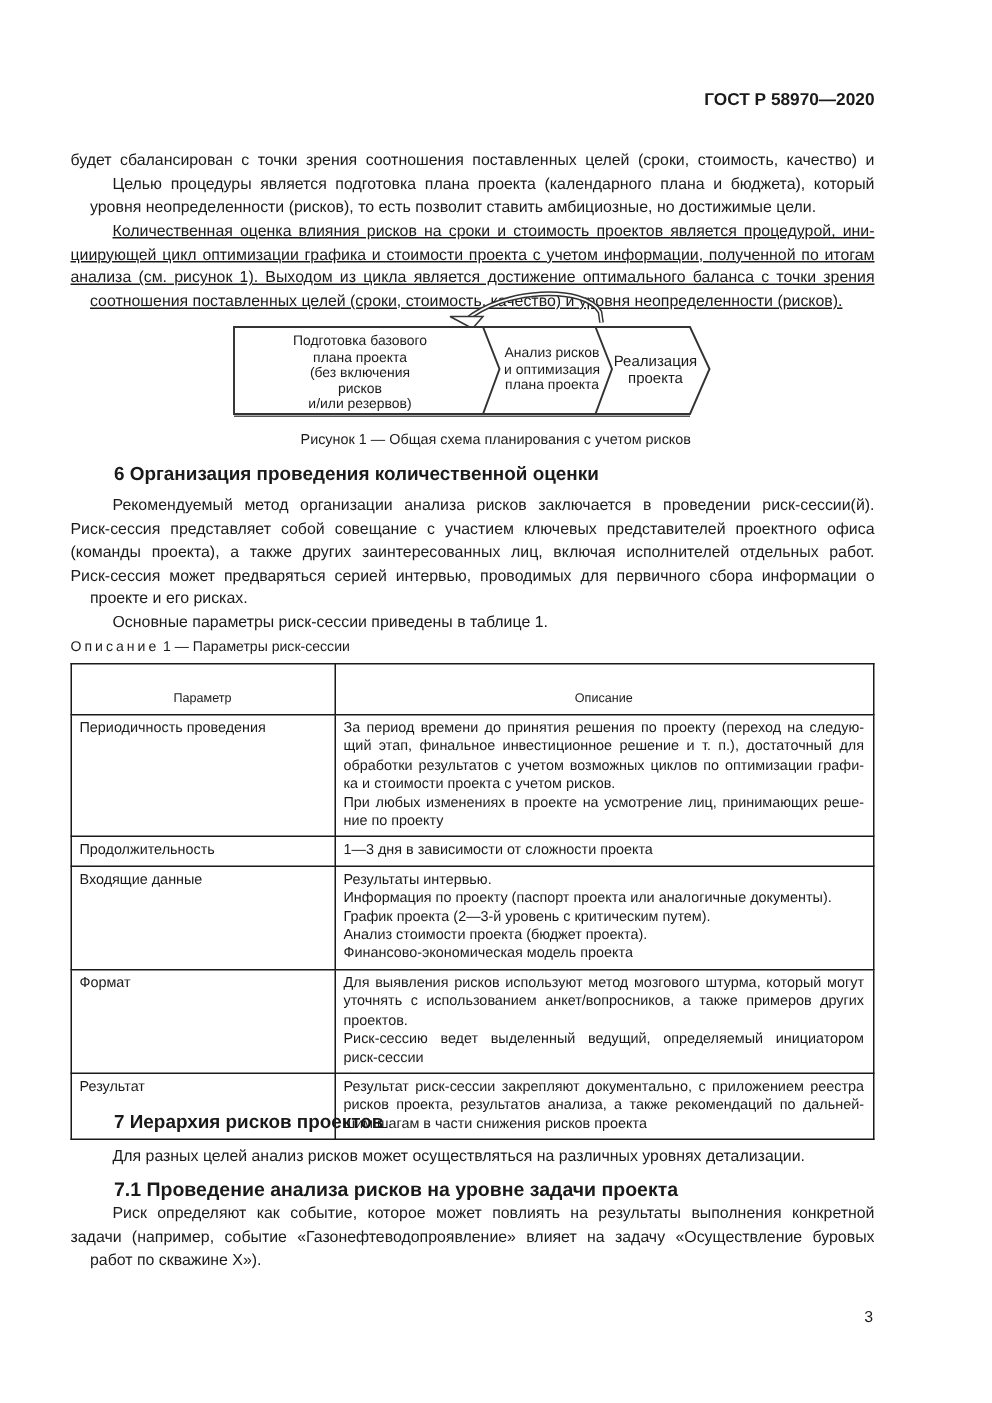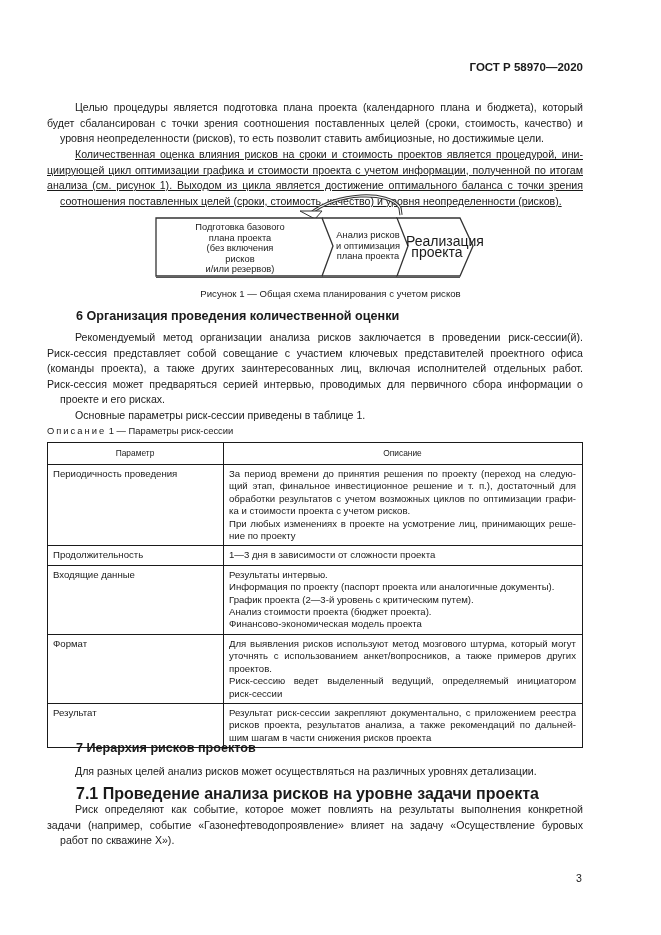--- a/index.html
+++ b/index.html
@@ -15,44 +15,44 @@
       left: 47px; width: 536px; font-size: 10.6px; line-height: 15.6px; text-align: justify;
       margin: 0;
     }
     .para .line { display: block; text-align: justify; text-align-last: justify; white-space: nowrap; }
     .para .line.last { text-align-last: left; margin-left: 13px; }
     .para .line.indent { padding-left: 28px; }
     .diagram { left: 150px; top: 190px; width: 330px; height: 90px; }
     .fig-cap { left: 0; width: 661px; top: 288px; text-align: center; font-size: 9.6px; }
     .h2 { left: 76px; top: 309px; font-size: 12.6px; font-weight: bold; }
     .h2b { left: 76px; top: 741px; font-size: 12.6px; font-weight: bold; }
-    .h3 { left: 76px; top: 785px; font-size: 16px; font-weight: bold; }
+    .h3 { left: 76px; top: 785px; font-size: 13px; font-weight: bold; }
     .tcap { left: 47px; top: 425px; font-size: 9.4px; }
     .tcap .sp { letter-spacing: 2px; }
     table.t {
       position: absolute; left: 47px; top: 442px; width: 536px;
       border-collapse: collapse; font-size: 9.6px; line-height: 12.4px;
     }
     table.t th, table.t td {
       border: 1.5px solid #1a1a1a; vertical-align: top; padding: 3px 6px 3px 5px;
     }
-    table.t th { font-weight: normal; text-align: center; font-size: 8.4px; height: 14px; padding-top: 4px; }
+    table.t th { font-weight: normal; text-align: center; font-size: 8.4px; height: 14px; padding-top: 16px; }
     table.t td.c1 { width: 164px; }
     table.t td.c2 .l { display: block; white-space: nowrap; text-align: justify; text-align-last: justify; }
     table.t td.c2 .l.e { text-align-last: left; }
     .pnum { right: 79px; top: 872px; font-size: 10.6px; }
   </style>
 </head>
 <body>
 
 <div class="abs hdr">ГОСТ Р 58970—2020</div>
 
 <div class="abs para" style="top:100px;">
+  <span class="line">будет сбалансирован с точки зрения соотношения поставленных целей (сроки, стоимость, качество) и</span>
   <span class="line indent">Целью процедуры является подготовка плана проекта (календарного плана и бюджета), который</span>
-  <span class="line">будет сбалансирован с точки зрения соотношения поставленных целей (сроки, стоимость, качество) и</span>
   <span class="line last">уровня неопределенности (рисков), то есть позволит ставить амбициозные, но достижимые цели.</span>
 </div>
 <div class="abs para" style="top:147px;text-decoration:underline;">
   <span class="line indent">Количественная оценка влияния рисков на сроки и стоимость проектов является процедурой, ини-</span>
   <span class="line">циирующей цикл оптимизации графика и стоимости проекта с учетом информации, полученной по итогам</span>
   <span class="line">анализа (см. рисунок 1). Выходом из цикла является достижение оптимального баланса с точки зрения</span>
   <span class="line last">соотношения поставленных целей (сроки, стоимость, качество) и уровня неопределенности (рисков).</span>
 </div>
 
 <div class="abs diagram">
@@ -77,21 +77,21 @@
     <div>плана проекта</div>
     <div>(без включения</div>
     <div>рисков</div>
     <div>и/или резервов)</div>
   </div>
   <div class="abs" style="left:183px; top:40px; width:70px; text-align:center; font-size:9.3px; line-height:10.6px; margin-left:-8px; width:86px;">
     <div>Анализ рисков</div>
     <div>и оптимизация</div>
     <div>плана проекта</div>
   </div>
-  <div class="abs" style="left:256px; top:46px; width:62px; text-align:center; font-size:14px; line-height:11px;">
+  <div class="abs" style="left:256px; top:46px; width:62px; text-align:center; font-size:10px; line-height:11px;">
     <div>Реализация</div>
     <div>проекта</div>
   </div>
 </div>
 <div class="abs fig-cap">Рисунок 1 — Общая схема планирования с учетом рисков</div>
 
 <div class="abs h2">6 Организация проведения количественной оценки</div>
 <div class="abs para" style="top:330px;">
   <span class="line indent">Рекомендуемый метод организации анализа рисков заключается в проведении риск-сессии(й).</span>
   <span class="line">Риск-сессия представляет собой совещание с участием ключевых представителей проектного офиса</span>

